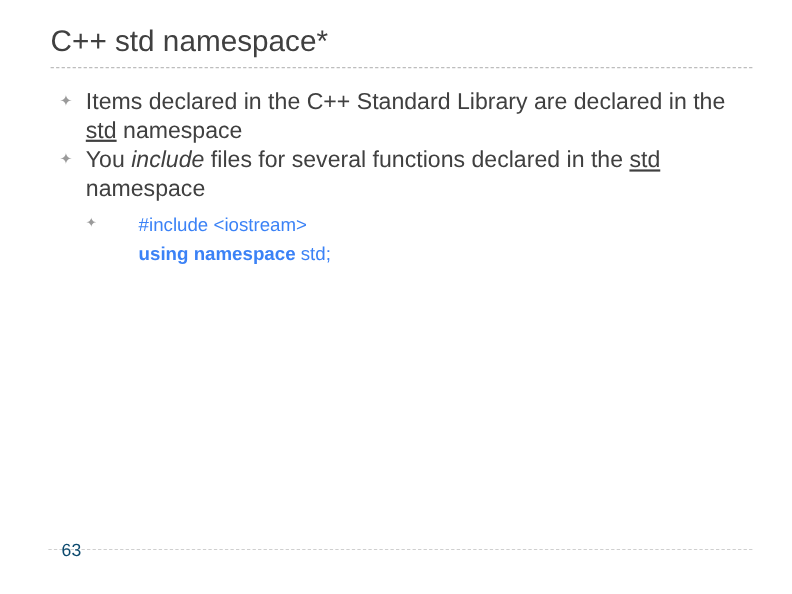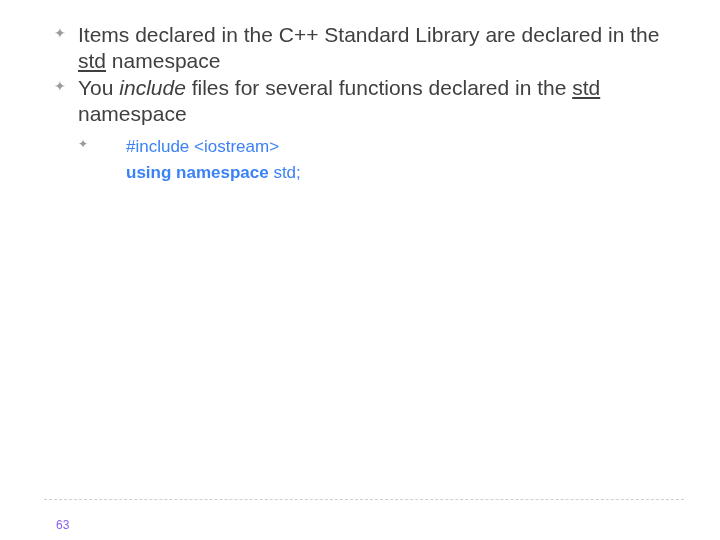--- a/index.html
+++ b/index.html
@@ -73,29 +73,30 @@
   .footer-rule {
     position: absolute;
     left: 44px;
     right: 36px;
     bottom: 40px;
     border-top: 1px dashed #cfcfcf;
   }
   .pagenum {
     position: absolute;
     left: 56px;
-    bottom: 8px;
-    font-size: 12px;
-    color: #8b5cf6;
+    bottom: 30px;
+    font-size: 16px;
+    color: #0c4a6e;
   }
 </style>
 </head>
 <body>
 
 <div class="slide">
+  <h1 class="title">C++ std namespace*</h1>
 
   <ul class="bullets">
     <li>
       <span>Items declared in the C++ Standard Library are declared in the </span><span class="ul">std</span><span> namespace</span>
     </li>
     <li>
       <span>You </span><span class="it">include</span><span> files for several functions declared in the </span><span class="ul">std</span><span> namespace</span>
 
       <ul class="sub">
         <li>

